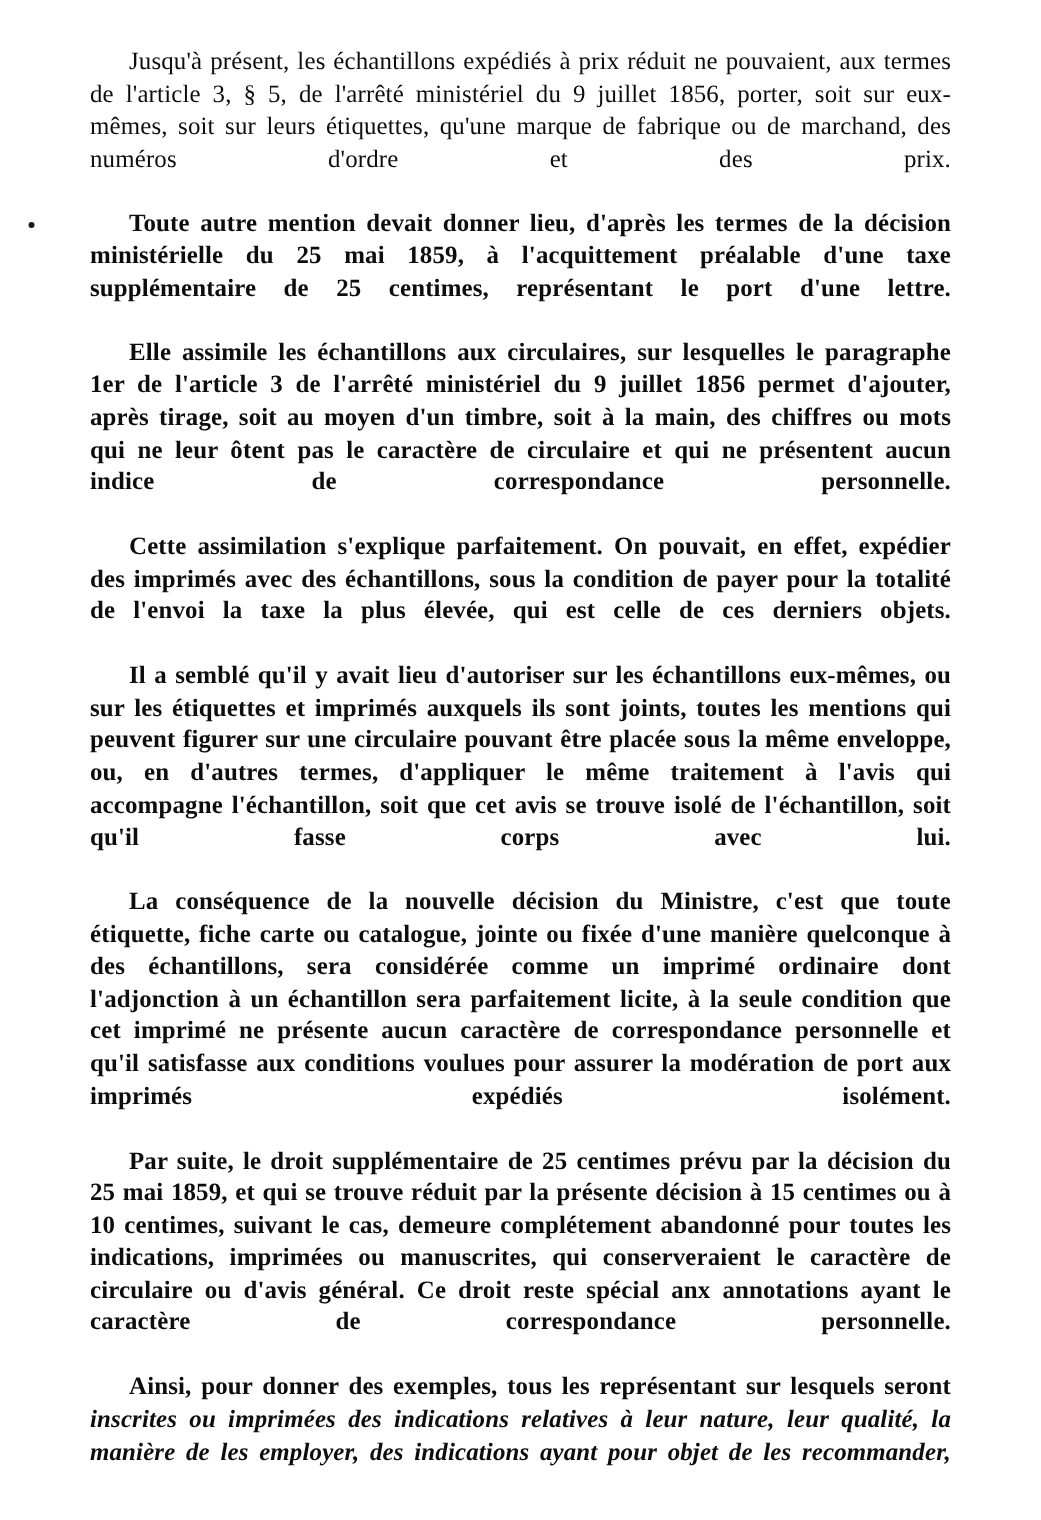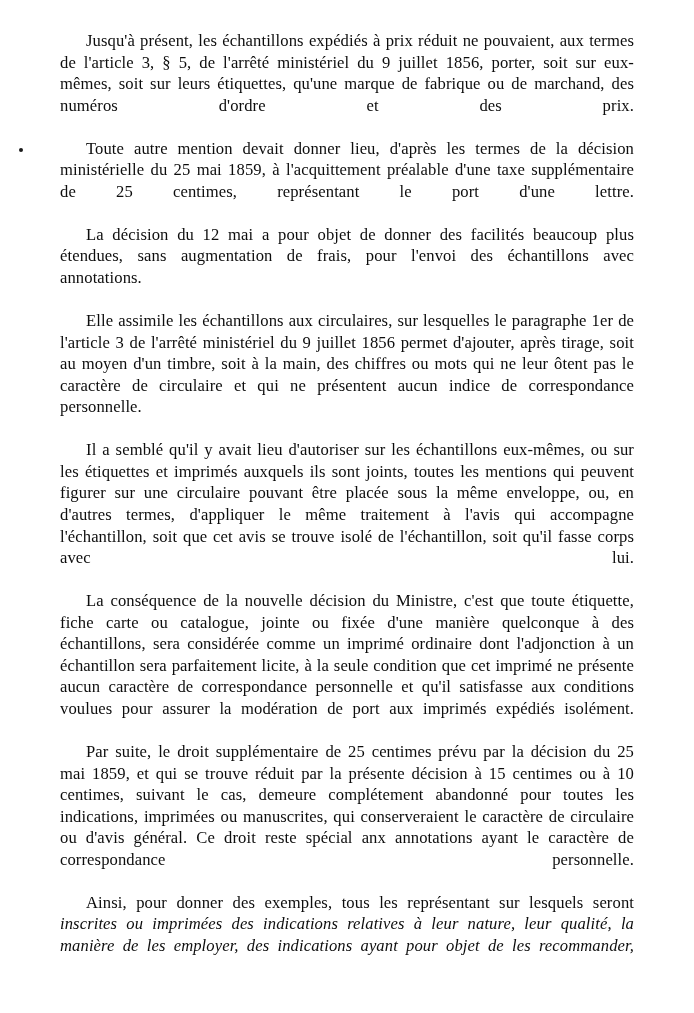--- a/index.html
+++ b/index.html
@@ -34,20 +34,21 @@
     font-size: 16.6px;
     line-height: 21.55px;
     letter-spacing: 0.1px;
     word-spacing: 0.6px;
     hyphens: manual;
     -webkit-hyphens: manual;
     color: #0d0d0d;
   }
   p.para + p.para {
     margin-top: 0;
+    font-weight: bold;
   }
   p.para.gap-before {
     margin-top: 10px;
   }
   
   p.para:after {
     content: "";
     display: inline-block;
     width: 100%;
   }
@@ -78,24 +79,24 @@
 <div id="page">
 
   <div class="margin-dot" title="•"></div>
 
   <div id="text-column">
 
     <p class="para">Jusqu'à présent, les échantillons expédiés à prix réduit ne pouvaient, aux termes de l'article 3, § 5, de l'arrêté ministériel du 9 juillet 1856, porter, soit sur eux-mêmes, soit sur leurs étiquettes, qu'une marque de fabrique ou de marchand, des numéros d'ordre et des prix.</p>
 
     <p class="para">Toute autre mention devait donner lieu, d'après les termes de la décision ministérielle du 25 mai 1859, à l'acquittement préalable d'une taxe supplémentaire de 25 centimes, représentant le port d'une lettre.</p>
 
-    <p class="para">La décision du 12 mai a pour objet de donner des facilités beaucoup plus étendues, sans augmentation de frais, pour l'envoi des échantillons avec annotations.</p>
 
     <p class="para">Elle assimile les échantillons aux circulaires, sur lesquelles le paragraphe 1er de l'article 3 de l'arrêté ministériel du 9 juillet 1856 permet d'ajouter, après tirage, soit au moyen d'un timbre, soit à la main, des chiffres ou mots qui ne leur ôtent pas le caractère de circulaire et qui ne présentent aucun indice de correspondance personnelle.</p>
 
+    <p class="para">Cette assimilation s'explique parfaitement. On pouvait, en effet, expédier des imprimés avec des échantillons, sous la condition de payer pour la totalité de l'envoi la taxe la plus élevée, qui est celle de ces derniers objets.</p>
 
     <p class="para">Il a semblé qu'il y avait lieu d'autoriser sur les échantillons eux-mêmes, ou sur les étiquettes et imprimés auxquels ils sont joints, toutes les mentions qui peuvent figurer sur une circulaire pouvant être placée sous la même enveloppe, ou, en d'autres termes, d'appliquer le même traitement à l'avis qui accompagne l'échantillon, soit que cet avis se trouve isolé de l'échantillon, soit qu'il fasse corps avec lui.</p>
 
     <p class="para">La conséquence de la nouvelle décision du Ministre, c'est que toute étiquette, fiche carte ou catalogue, jointe ou fixée d'une manière quelconque à des échantillons, sera considérée comme un imprimé ordinaire dont l'adjonction à un échantillon sera parfaitement licite, à la seule condition que cet imprimé ne présente aucun caractère de correspondance personnelle et qu'il satisfasse aux conditions voulues pour assurer la modération de port aux imprimés expédiés isolément.</p>
 
     <p class="para gap-before">Par suite, le droit supplémentaire de 25 centimes prévu par la décision du 25 mai 1859, et qui se trouve réduit par la présente décision à 15 centimes ou à 10 centimes, suivant le cas, demeure complétement abandonné pour toutes les indications, imprimées ou manuscrites, qui conserveraient le caractère de circulaire ou d'avis général. Ce droit reste spécial anx annotations ayant le caractère de correspondance personnelle.</p>
 
     <p class="para gap-before" id="final-paragraph"><span>Ainsi, pour donner des exemples, tous les représentant sur lesquels seront </span><em>inscrites ou imprimées des indications relatives à leur nature, leur qualité, la manière de les employer, des indications ayant pour objet de les recommander,</em></p>
 
   </div>

